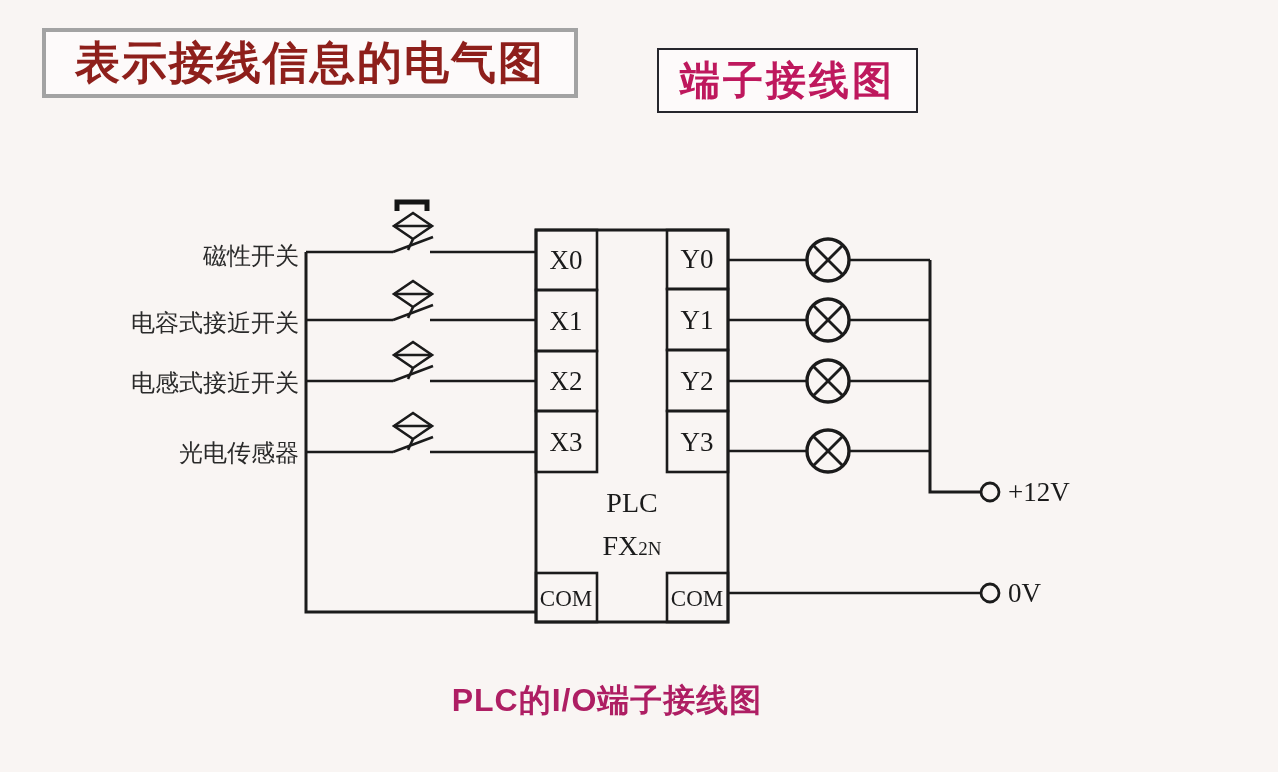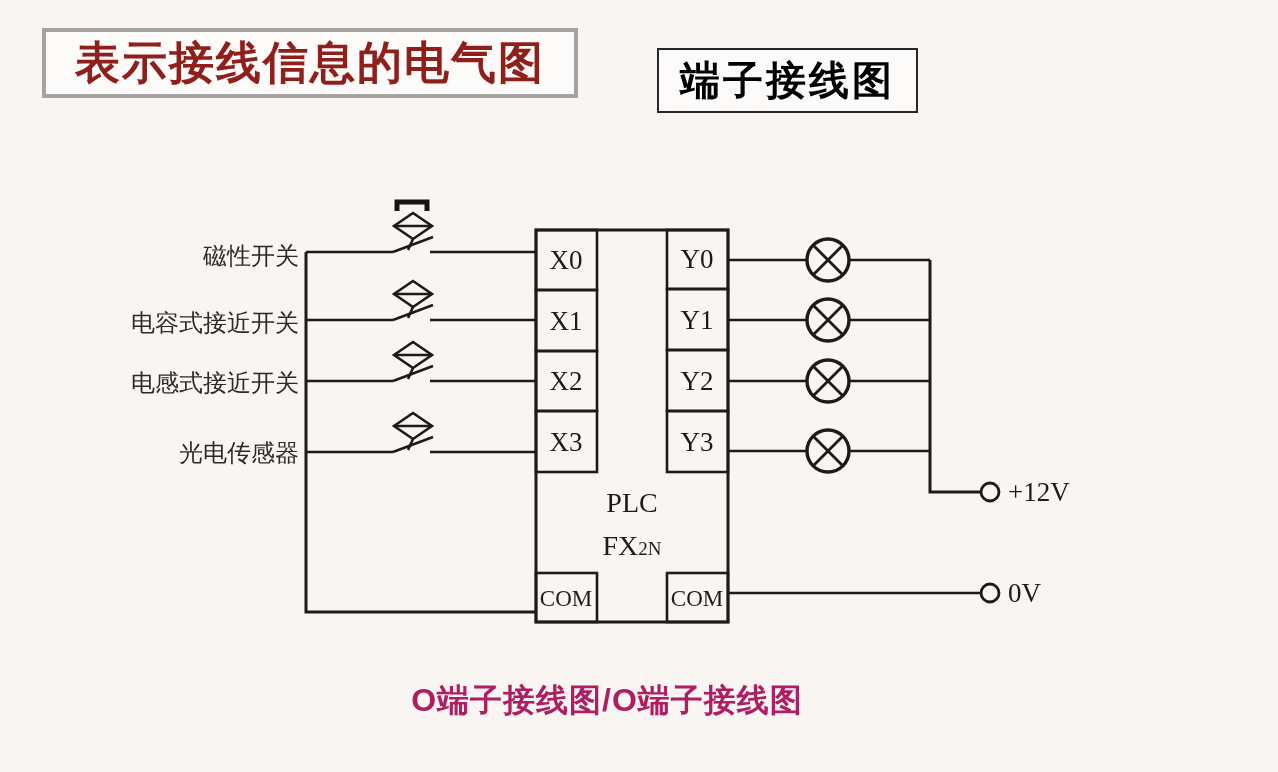--- a/index.html
+++ b/index.html
@@ -17,21 +17,21 @@
     border:4px solid #a3a3a3;
   }
   .title-left span{
     color:#8e1f1b;font-size:45px;font-weight:bold;letter-spacing:2px;white-space:nowrap;
   }
   .title-right{
     left:657px;top:48px;width:261px;height:65px;
     border:2px solid #26262c;
   }
   .title-right span{
-    color:#000000;font-size:40px;font-weight:bold;letter-spacing:3px;white-space:nowrap;
+    color:#be185d;font-size:40px;font-weight:bold;letter-spacing:3px;white-space:nowrap;
   }
   .caption{
     position:absolute;left:367px;top:679px;width:480px;text-align:center;
     color:#ae1e63;font-size:32px;font-weight:bold;letter-spacing:1px;
     font-family:"Liberation Sans","DejaVu Sans",sans-serif;white-space:nowrap;
   }
   svg.diagram{position:absolute;left:0;top:0;}
   .wire{stroke:#1b1b1b;stroke-width:2.6;fill:none;}
   .thick{stroke:#1b1b1b;stroke-width:3;fill:none;}
   .box{stroke:#1b1b1b;stroke-width:2.6;fill:none;}
@@ -190,15 +190,15 @@
     </g>
 
     <line class="wire" x1="728" y1="593" x2="981" y2="593"></line>
     <g>
       <circle class="termc" cx="990" cy="593" r="9"></circle>
       <text class="pwr" x="1008" y="602">0V</text>
     </g>
 
   </svg>
 
-  <div class="caption">O端子接线图/O端子接线图</div>
+  <div class="caption">PLC的I/O端子接线图</div>
 
 </div>
 
 </body></html>

